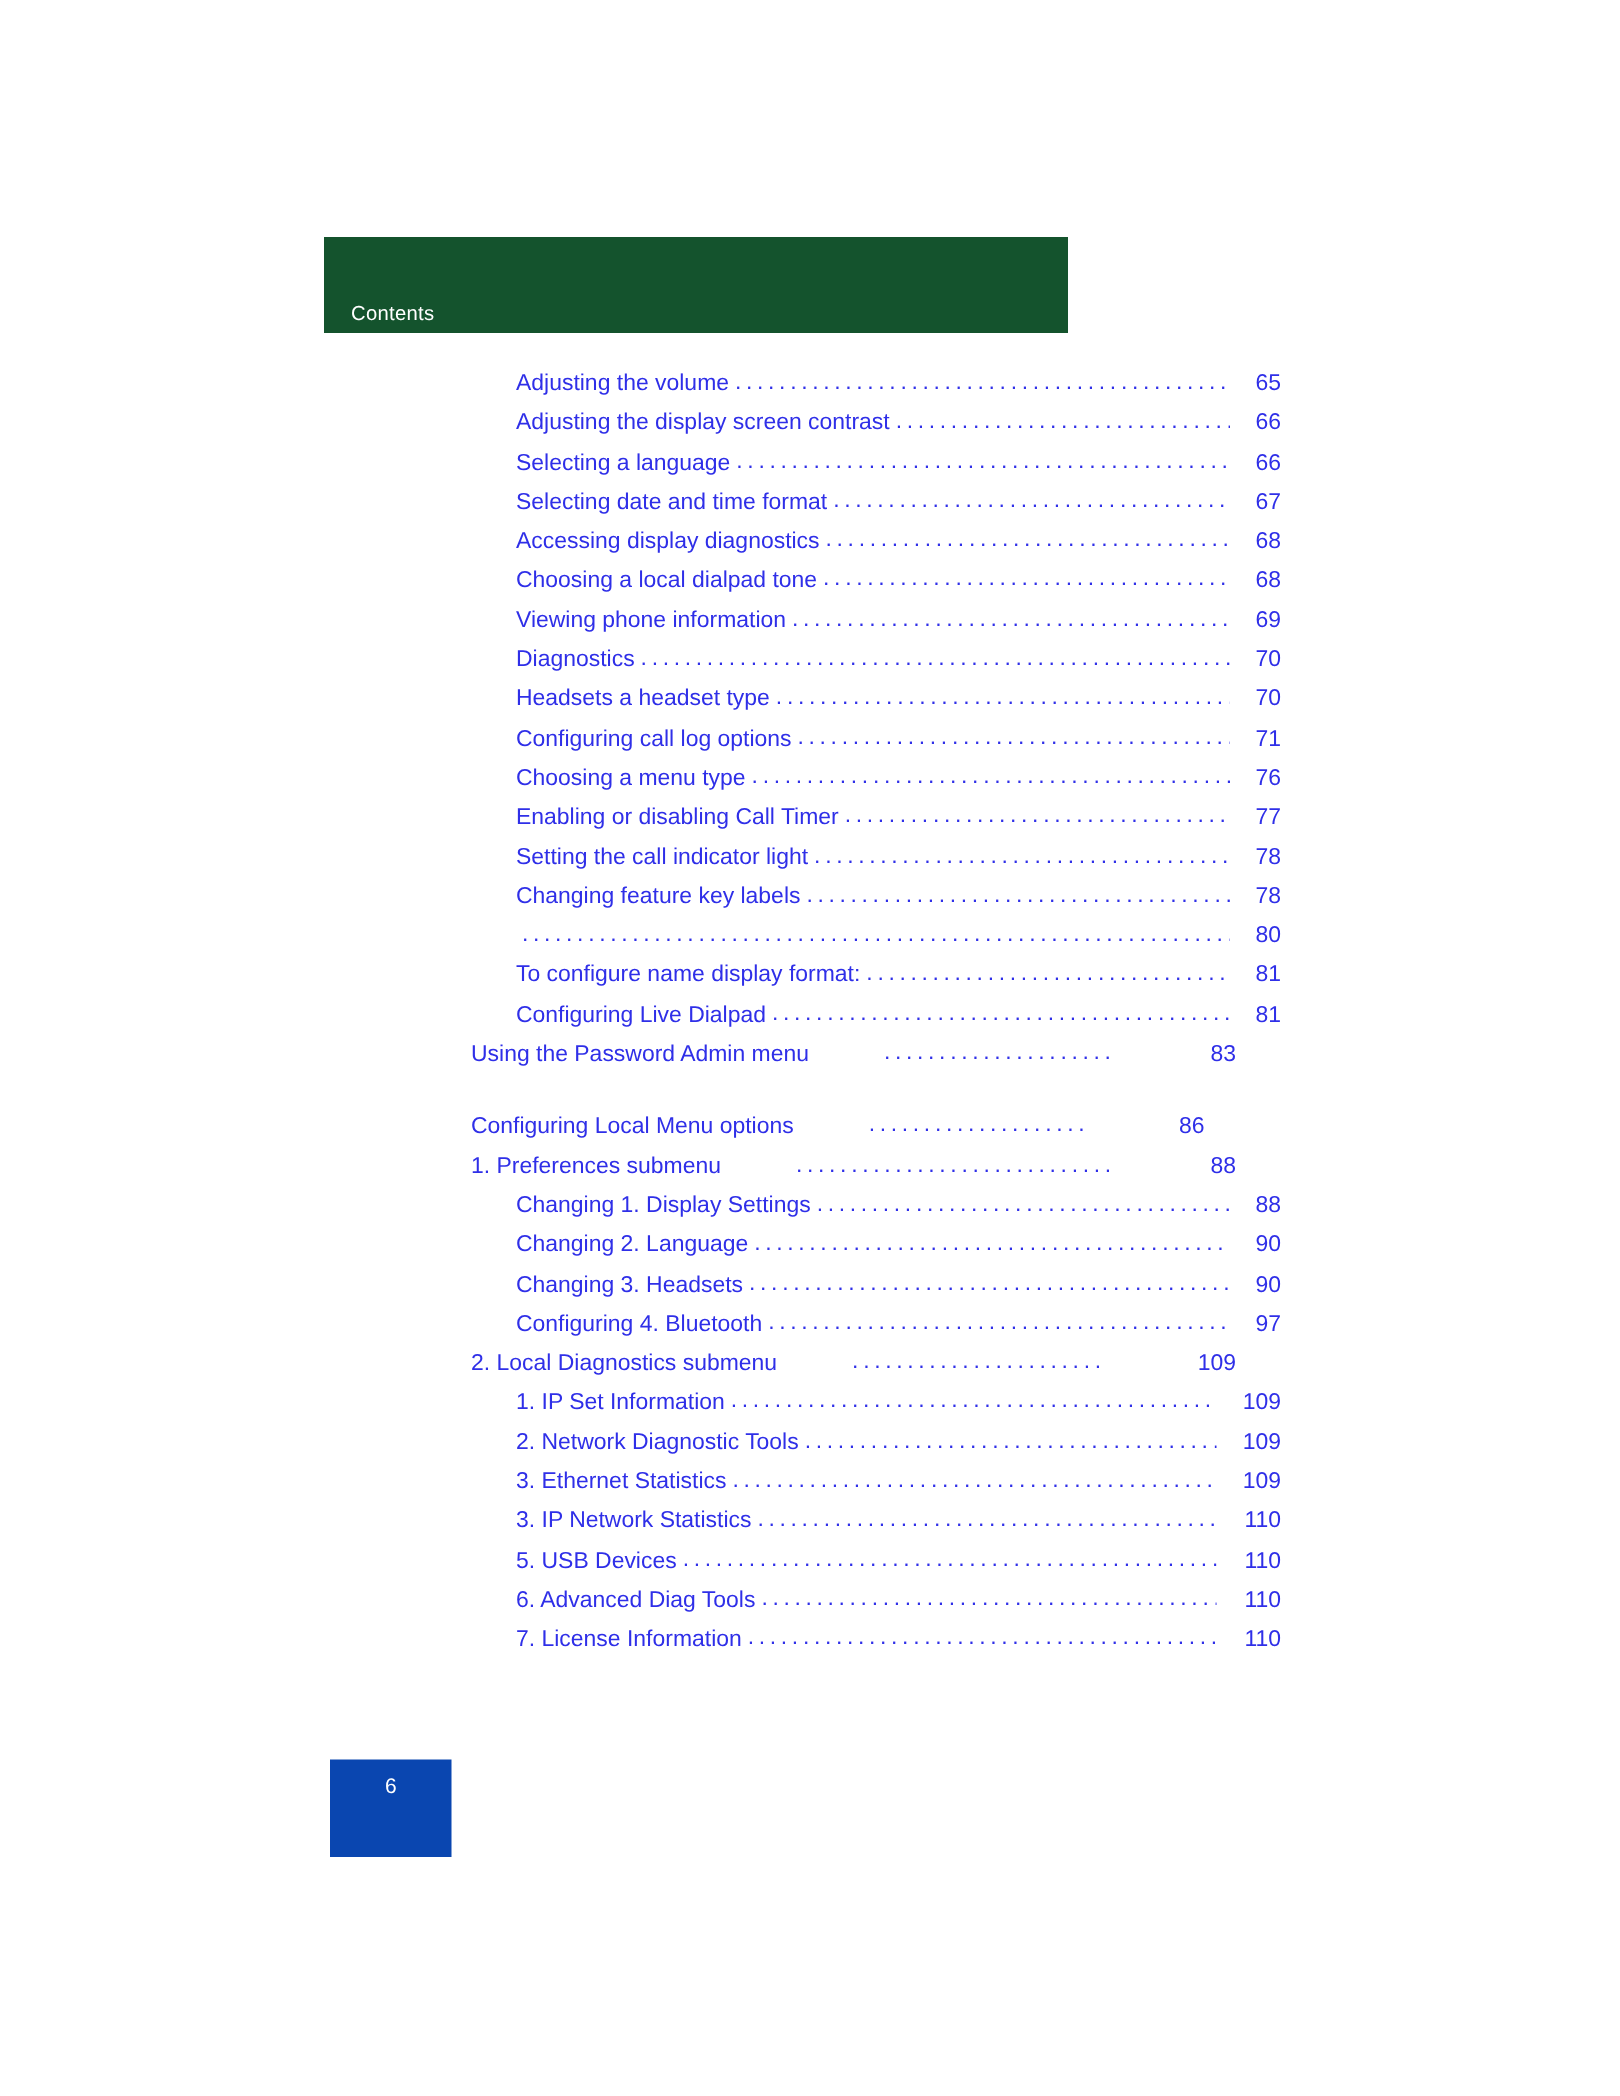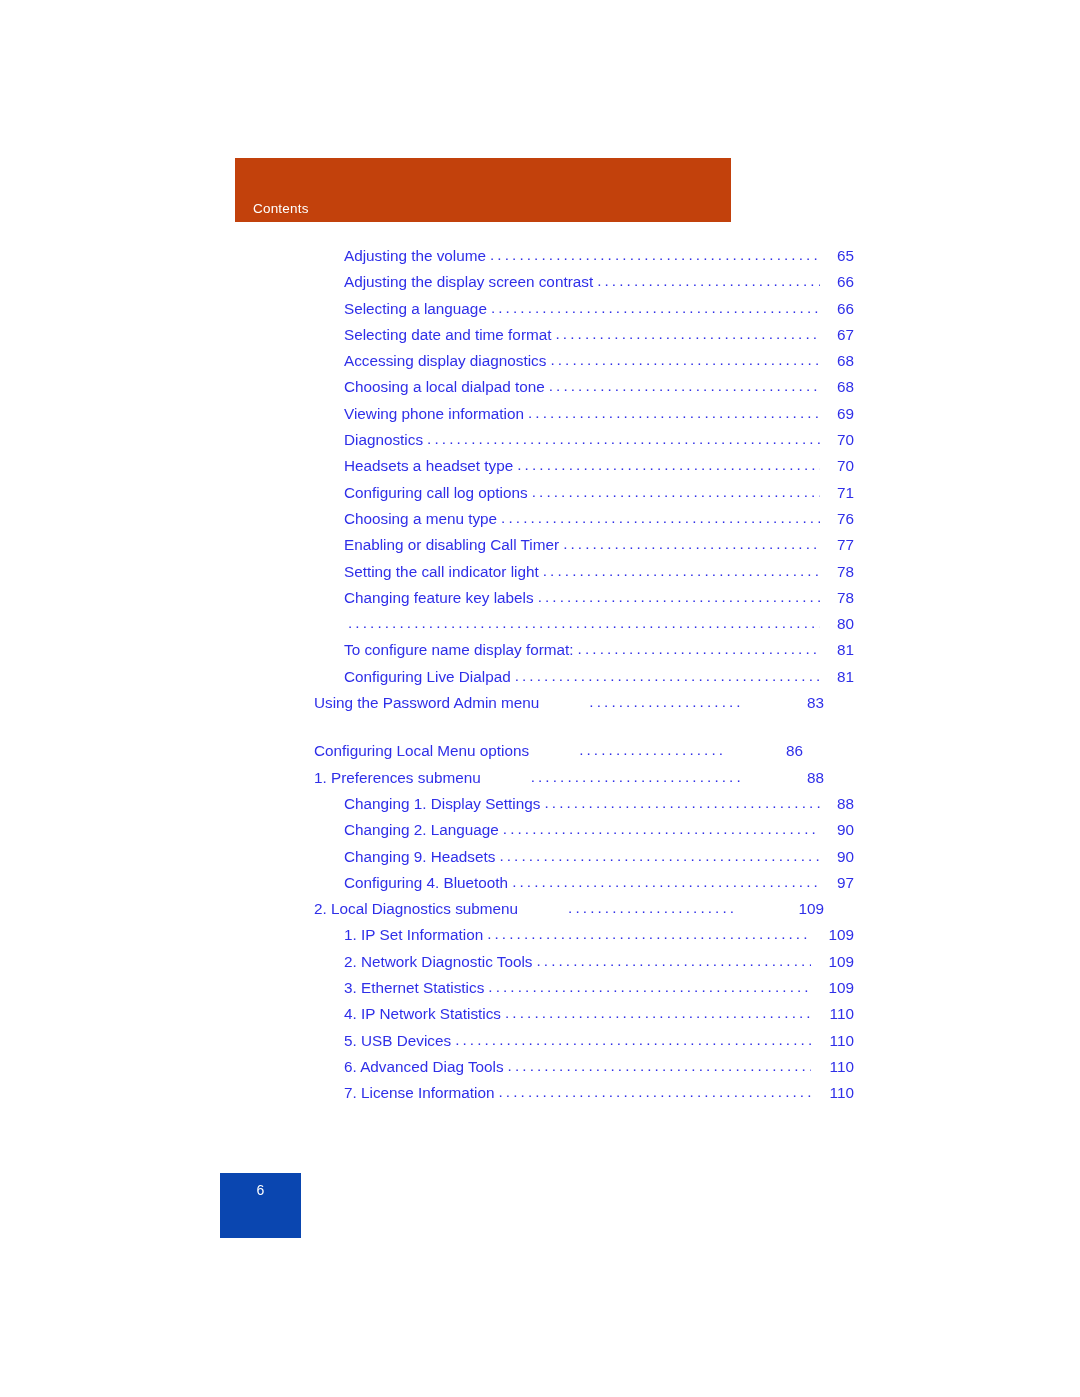--- a/index.html
+++ b/index.html
@@ -11,25 +11,25 @@
     height: 1397px;
     background: #ffffff;
     font-family: "Liberation Sans", sans-serif;
     position: relative;
     overflow: hidden;
   }
 
   
   .header-band {
     position: absolute;
-    left: 235px;
+    left: 216px;
     top: 158px;
     width: 496px;
     height: 64px;
-    background: #c2410c;
+    background: #14532d;
     box-sizing: border-box;
   }
   .header-title {
     position: absolute;
     left: 18px;
     bottom: 6px;
     color: #ffffff;
     font-size: 13.5px;
     letter-spacing: 0.2px;
     white-space: nowrap;
@@ -214,21 +214,21 @@
       <span class="toc-label">Changing 1. Display Settings</span>
       <span class="toc-leader">.........................................................................................</span>
       <span class="toc-page">88</span>
     </div>
     <div class="toc-entry lvl2">
       <span class="toc-label">Changing 2. Language</span>
       <span class="toc-leader">.........................................................................................</span>
       <span class="toc-page">90</span>
     </div>
     <div class="toc-entry lvl2">
-      <span class="toc-label">Changing 9. Headsets</span>
+      <span class="toc-label">Changing 3. Headsets</span>
       <span class="toc-leader">.........................................................................................</span>
       <span class="toc-page">90</span>
     </div>
     <div class="toc-entry lvl2">
       <span class="toc-label">Configuring 4. Bluetooth</span>
       <span class="toc-leader">.........................................................................................</span>
       <span class="toc-page">97</span>
     </div>
     <div class="toc-entry lvl1">
       <span class="toc-label">2. Local Diagnostics submenu</span>
@@ -244,21 +244,21 @@
       <span class="toc-label">2. Network Diagnostic Tools</span>
       <span class="toc-leader">.........................................................................................</span>
       <span class="toc-page wide">109</span>
     </div>
     <div class="toc-entry lvl2">
       <span class="toc-label">3. Ethernet Statistics</span>
       <span class="toc-leader">.........................................................................................</span>
       <span class="toc-page wide">109</span>
     </div>
     <div class="toc-entry lvl2">
-      <span class="toc-label">4. IP Network Statistics</span>
+      <span class="toc-label">3. IP Network Statistics</span>
       <span class="toc-leader">.........................................................................................</span>
       <span class="toc-page wide">110</span>
     </div>
     <div class="toc-entry lvl2">
       <span class="toc-label">5. USB Devices</span>
       <span class="toc-leader">.........................................................................................</span>
       <span class="toc-page wide">110</span>
     </div>
     <div class="toc-entry lvl2">
       <span class="toc-label">6. Advanced Diag Tools</span>

